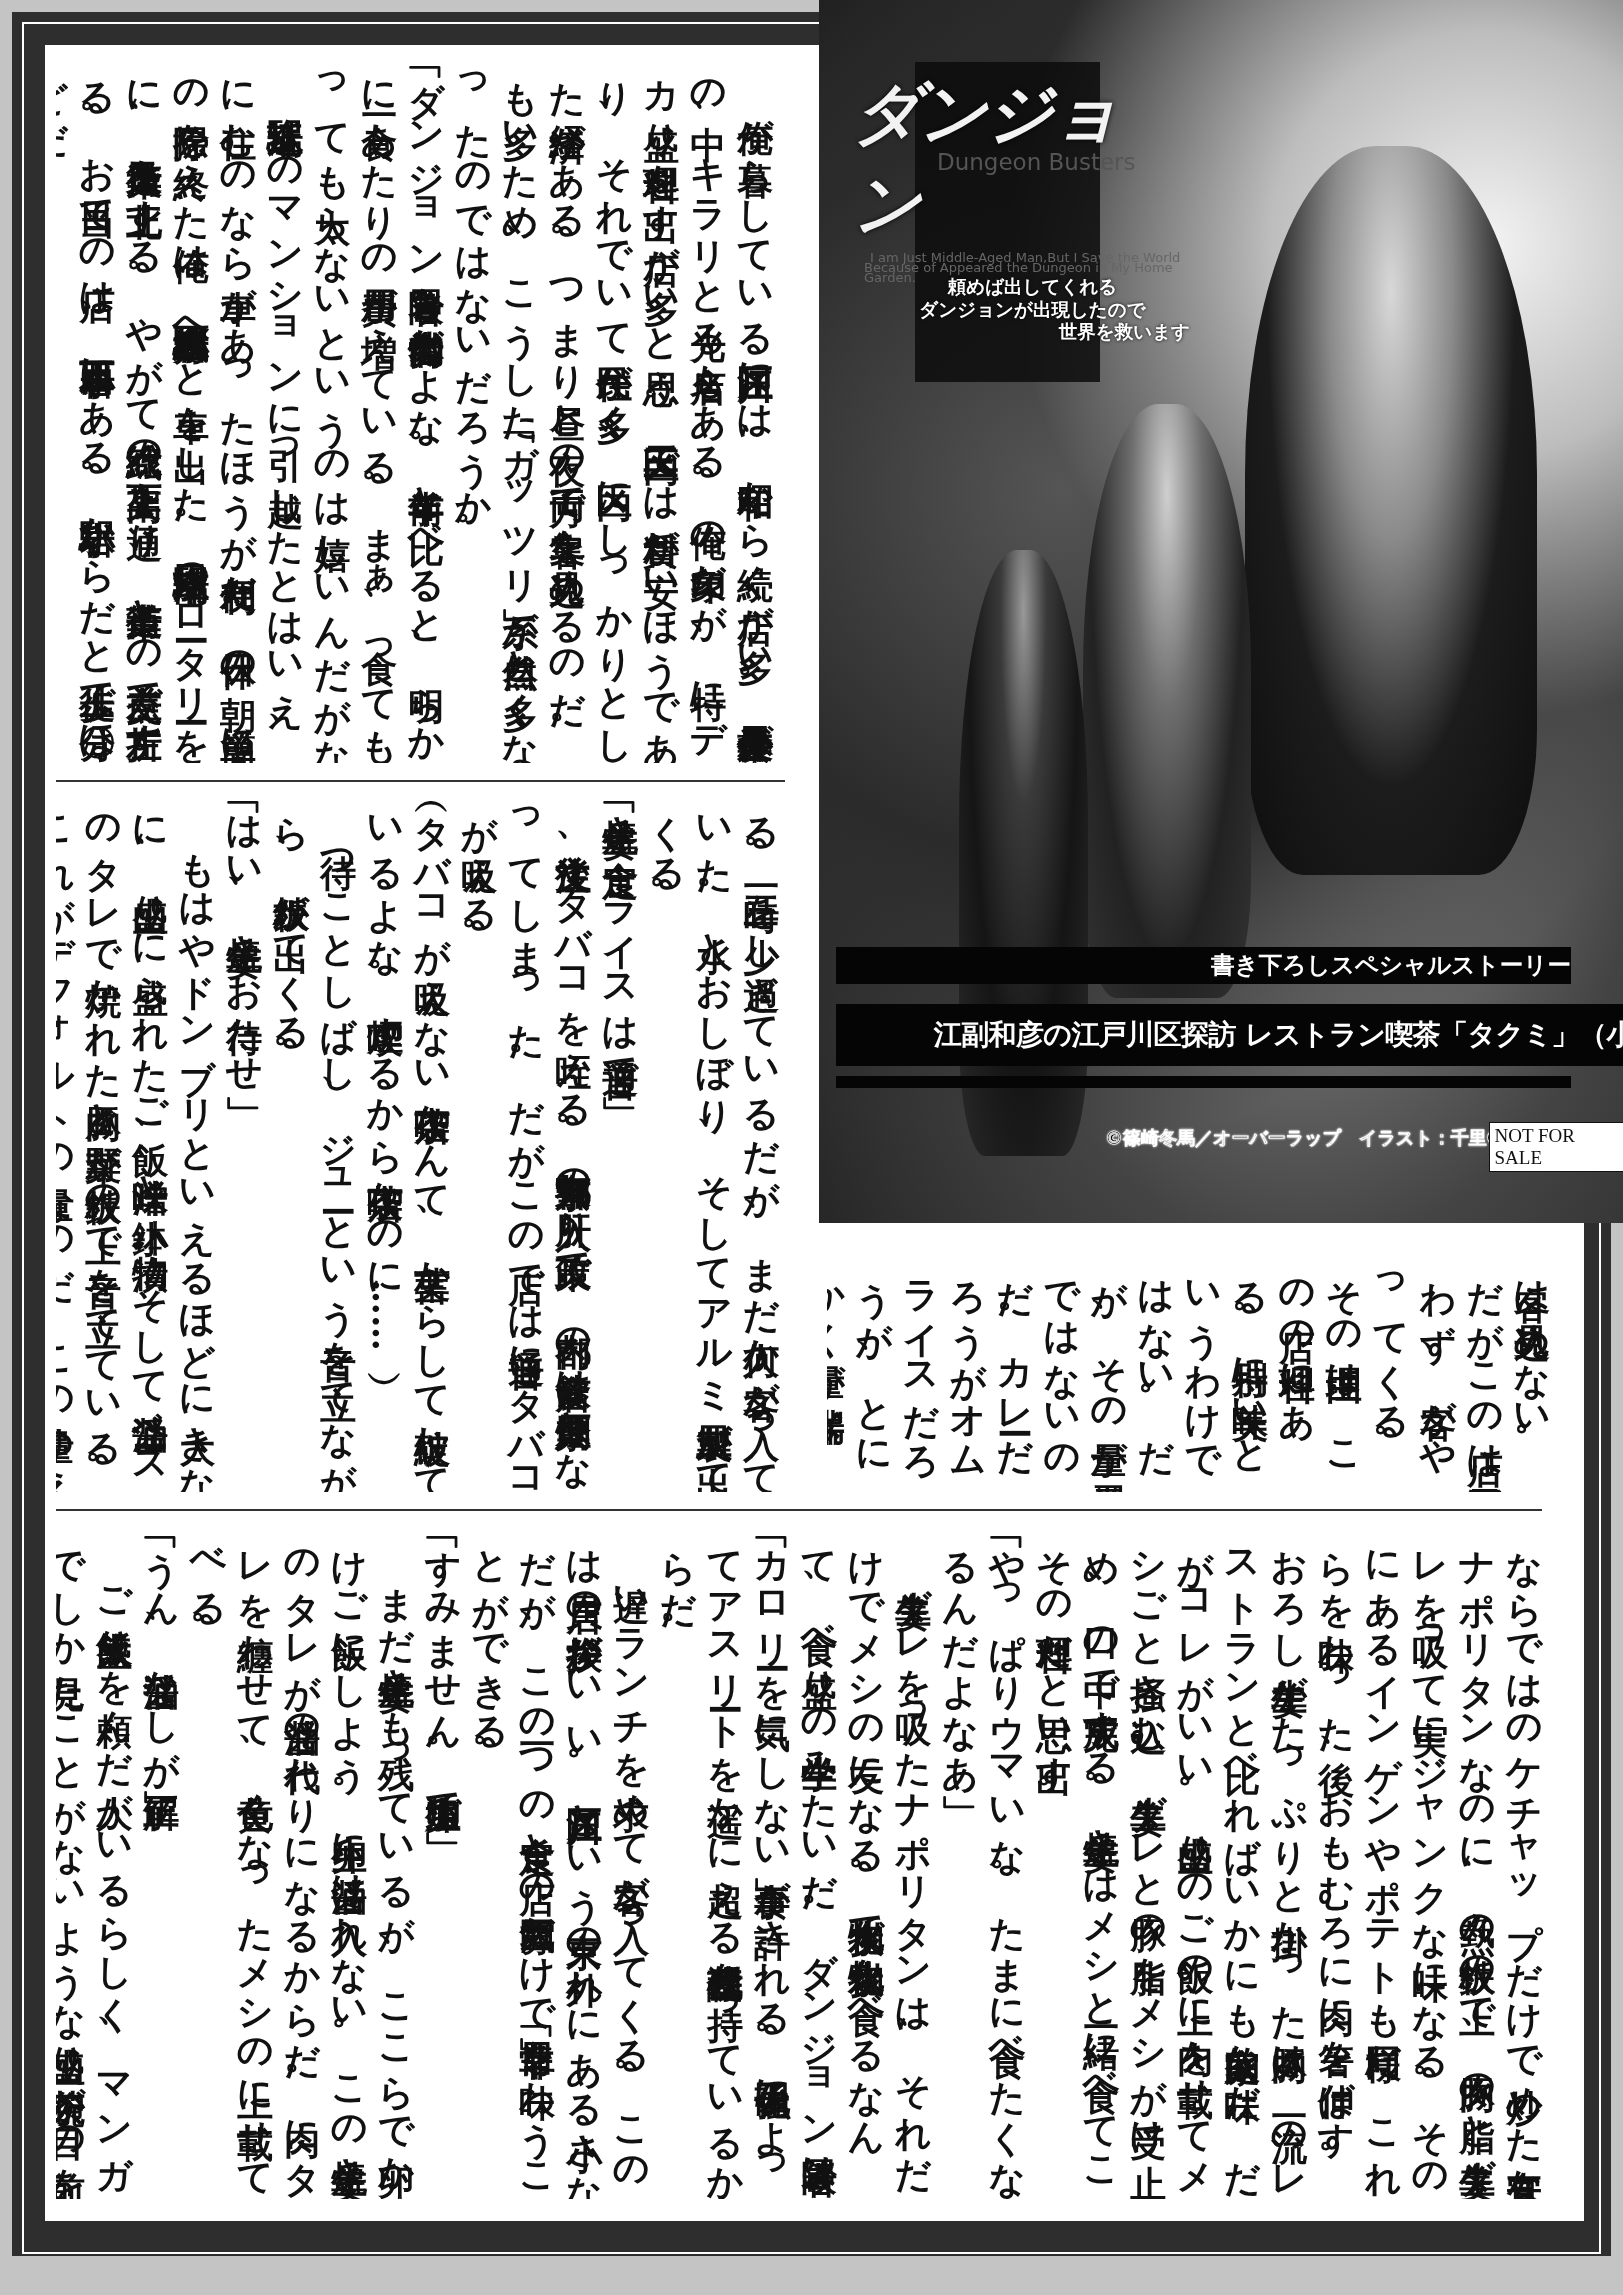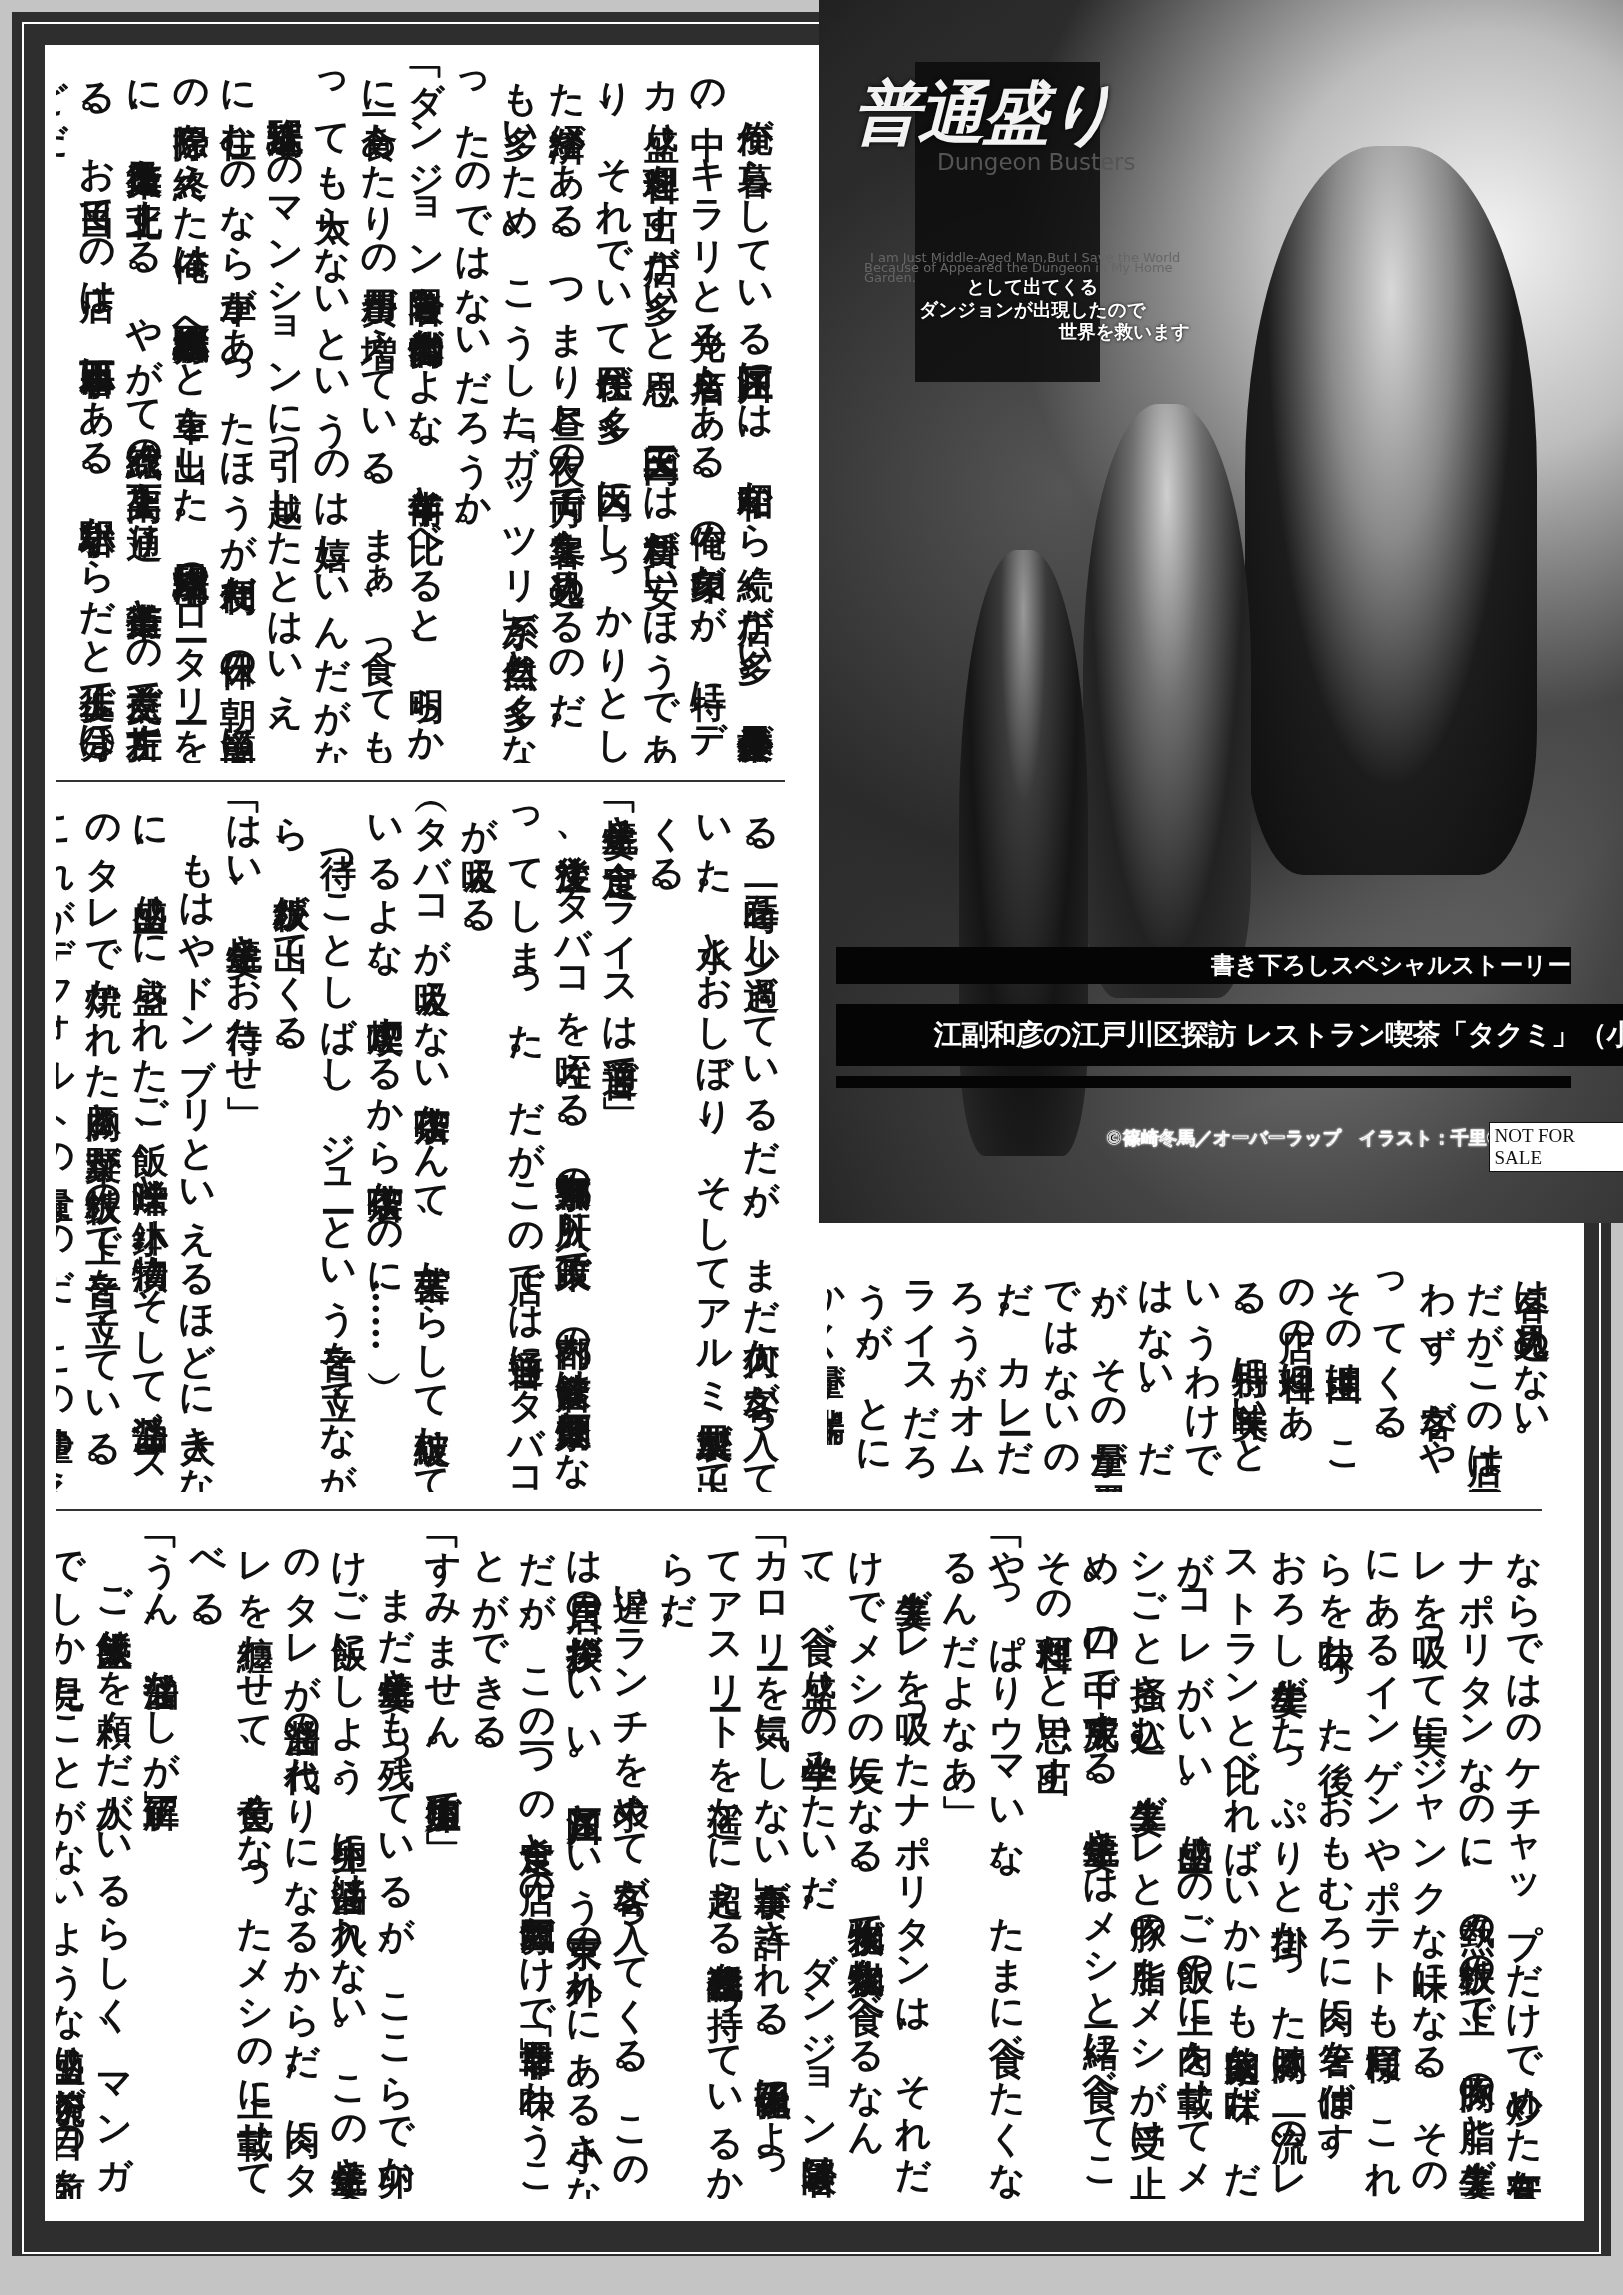--- a/index.html
+++ b/index.html
@@ -39,25 +39,25 @@
 <div class="page">
 
   <div class="illus">
 
     <div class="fig" style="left:426px;top:146px;width:292px;height:729px;background:radial-gradient(ellipse at 50% 20%,#d8d8d8 0,#8a8a8a 30%,#1c1c1c 60%,#0e0e0e 100%);"></div>
     <div class="fig" style="left:264px;top:404px;width:168px;height:594px;background:radial-gradient(ellipse at 50% 15%,#cfcfcf 0,#6e6e6e 30%,#222 65%,#333 100%);"></div>
     <div class="fig" style="left:140px;top:550px;width:129px;height:606px;background:radial-gradient(ellipse at 50% 10%,#999 0,#3a3a3a 25%,#151515 60%,#2a2a2a 100%);"></div>
 
     <div class="logo-wrap">
       <div class="logo-bg"></div>
-      <div class="logo-jp" style="left:0;top:34px;font-size:67px;">普通盛り</div>
+      <div class="logo-jp" style="left:0;top:34px;font-size:67px;">ダンジョン</div>
       <div class="logo-en" style="left:84px;top:115px;font-size:23px;">Dungeon Busters</div>
       <div class="logo-sub-en" style="top:219px;left:17px;">I am Just Middle-Aged Man,But I Save the World</div>
       <div class="logo-sub-en" style="top:229px;left:11px;">Because of Appeared the Dungeon in My Home Garden.</div>
-      <div class="logo-sub-jp" style="top:242px;left:17px;">として出てくる</div>
+      <div class="logo-sub-jp" style="top:242px;left:17px;">頼めば出してくれる</div>
       <div class="logo-sub-jp" style="top:265px;left:17px;">ダンジョンが出現したので</div>
       <div class="logo-sub-jp" style="top:287px;left:12px;text-align:right;">世界を救います</div>
     </div>
 
     <div class="banner" style="top:947px;width:735px;height:37px;line-height:37px;font-size:23.6px;">書き下ろしスペシャルストーリー</div>
     <div class="banner" style="top:1004px;width:880px;height:62px;line-height:62px;font-size:28px;letter-spacing:-0.6px;">江副和彦の江戸川区探訪 レストラン喫茶「タクミ」（小岩駅）</div>
     <div class="banner" style="top:1076px;width:735px;height:12.3px;"></div>
 
     <div class="credit" style="left:286px;top:1126px;">©篠崎冬馬／オーバーラップ　イラスト：千里GAN</div>
     <div class="nfs" style="left:670px;top:1122px;">NOT FOR SALE</div>

